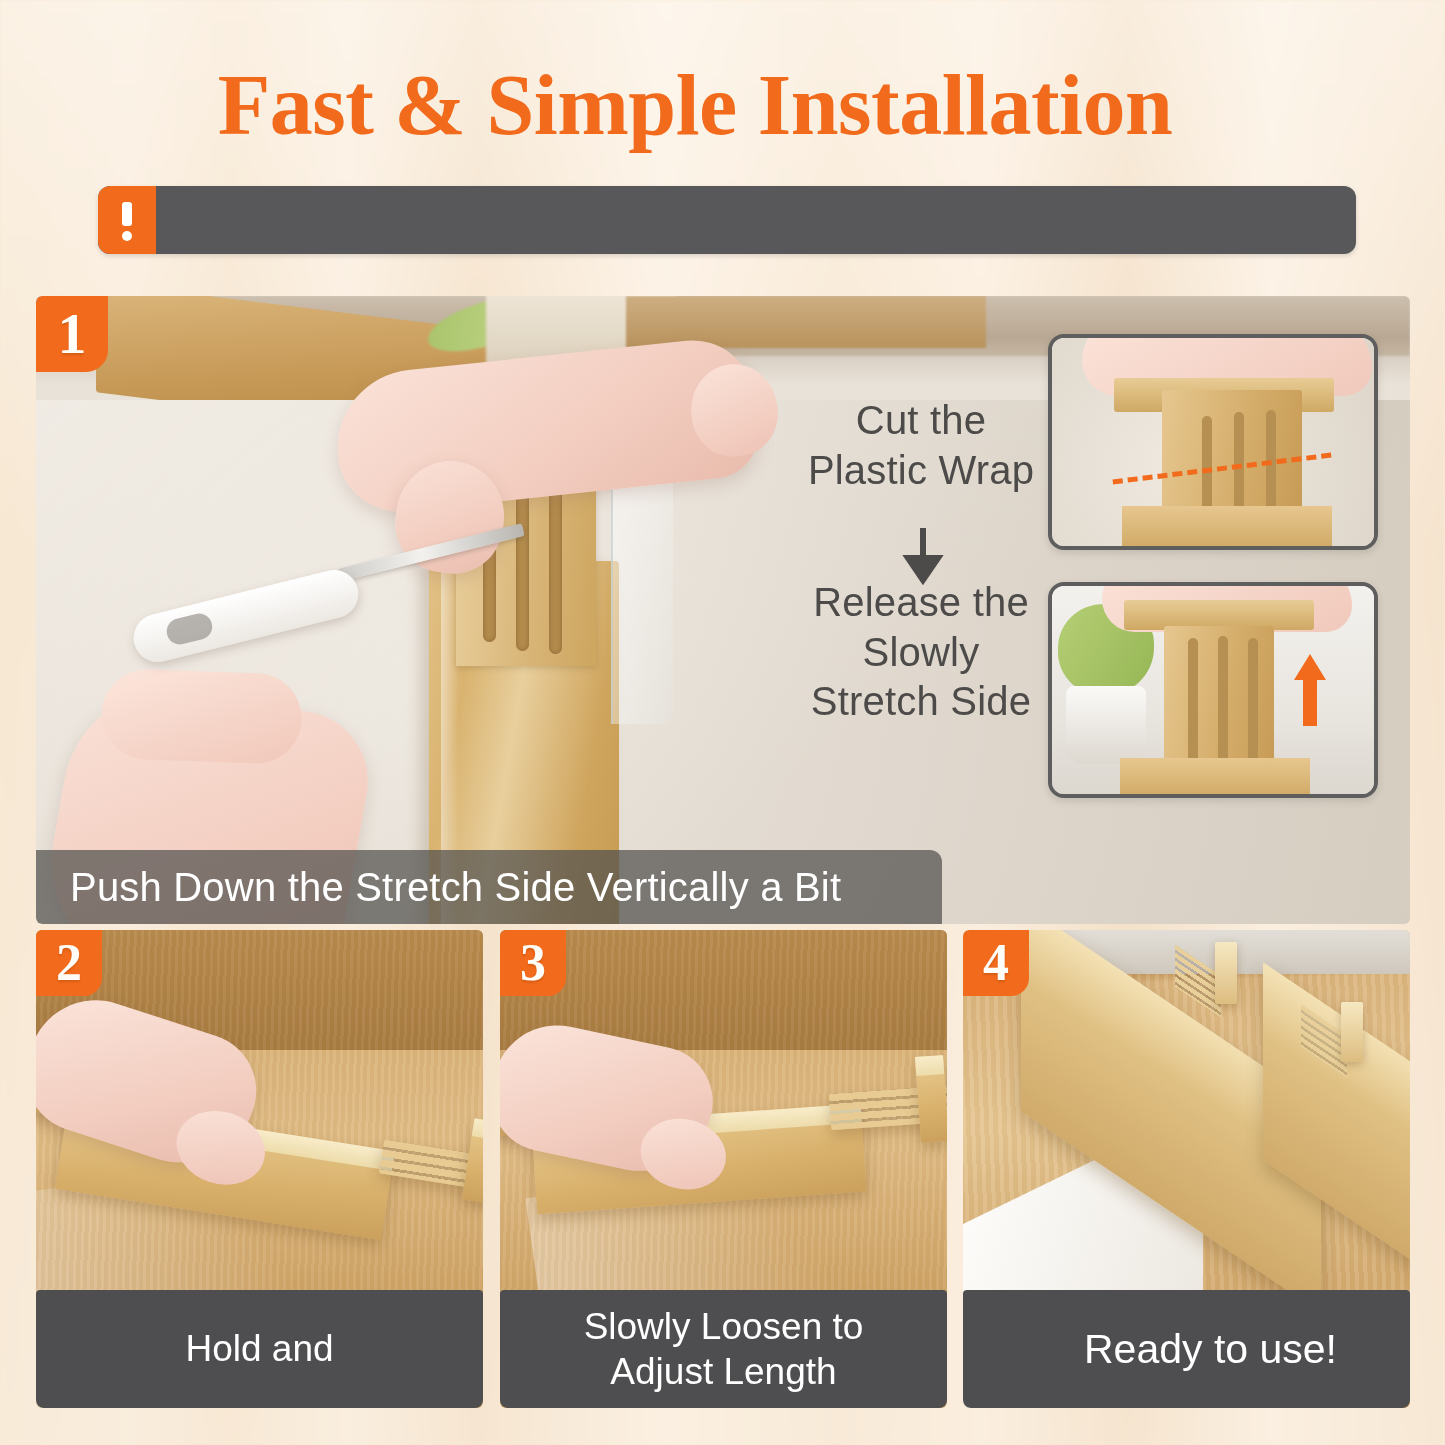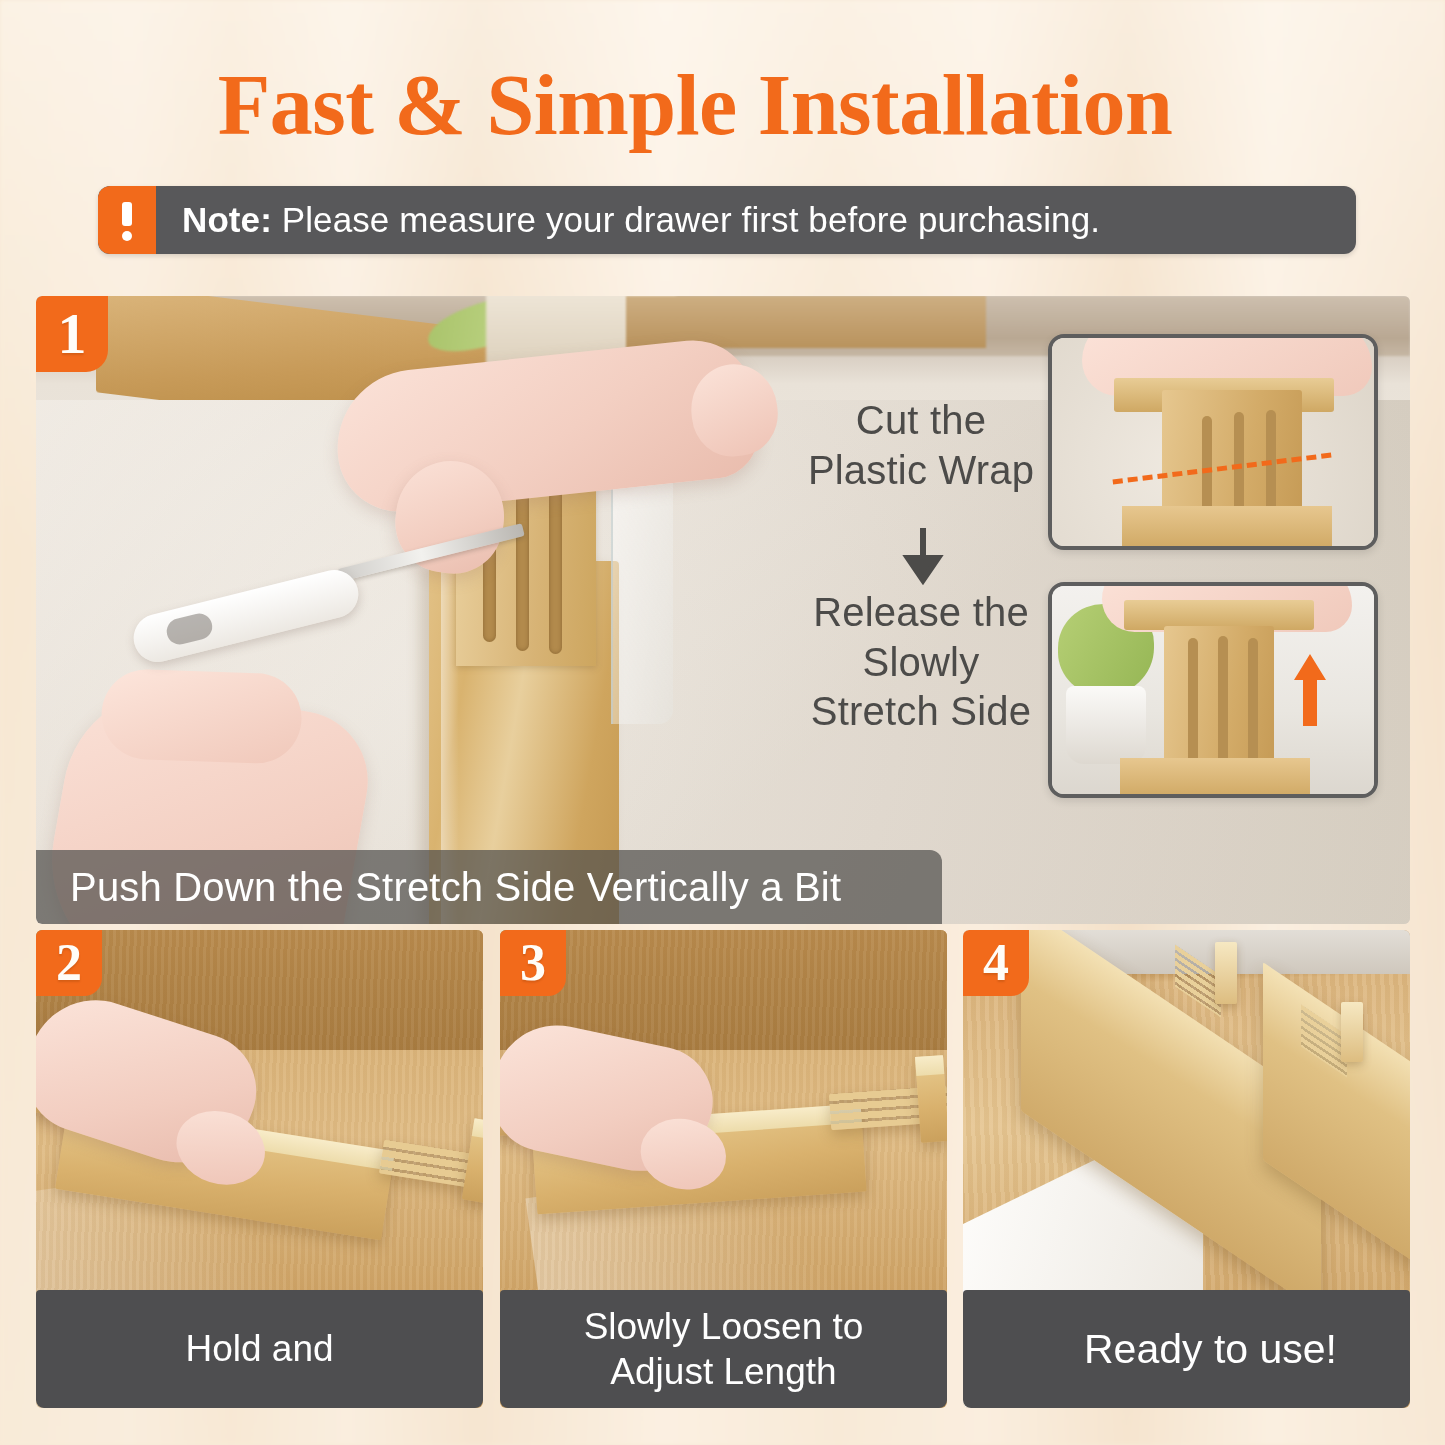--- a/index.html
+++ b/index.html
@@ -283,21 +283,21 @@
   .p1-text{
     position:absolute;
     color:#4c4b49;
     text-align:center;
     font-size:40px;
     line-height:1.24;
     z-index:4;
     letter-spacing:.2px;
   }
   .t-cut{ left:706px; top:100px; width:358px; }
-  .t-release{ left:706px; top:292px; width:358px; }
+  .t-release{ left:706px; top:282px; width:358px; }
   .p1-arrow{
     position:absolute; left:866px; top:232px; z-index:4;
   }
 
   
   .inset{
     position:absolute; right:32px;
     width:330px; height:216px;
     border:4px solid #5e5e5e;
     border-radius:16px;
@@ -450,23 +450,20 @@
 
 <div class="page">
 
   <div class="bg-wash"></div>
 
   <div class="title">Fast &amp; Simple Installation</div>
 
   <div class="note-bar">
     <div class="note-badge">
       <span class="bang"></span>
-    </div>
-    <div class="note-text">
-      <b>Note:</b><span> Please measure your drawer first before purchasing.</span>
     </div>
   </div>
 
   <div class="panel panel-1">
     <div class="p1-photo">
       <div class="p1-bg"></div>
       <div class="p1-lip"></div>
       <div class="p1-board"></div>
       <div class="p1-leaf"></div>
       <div class="p1-planter"></div>

